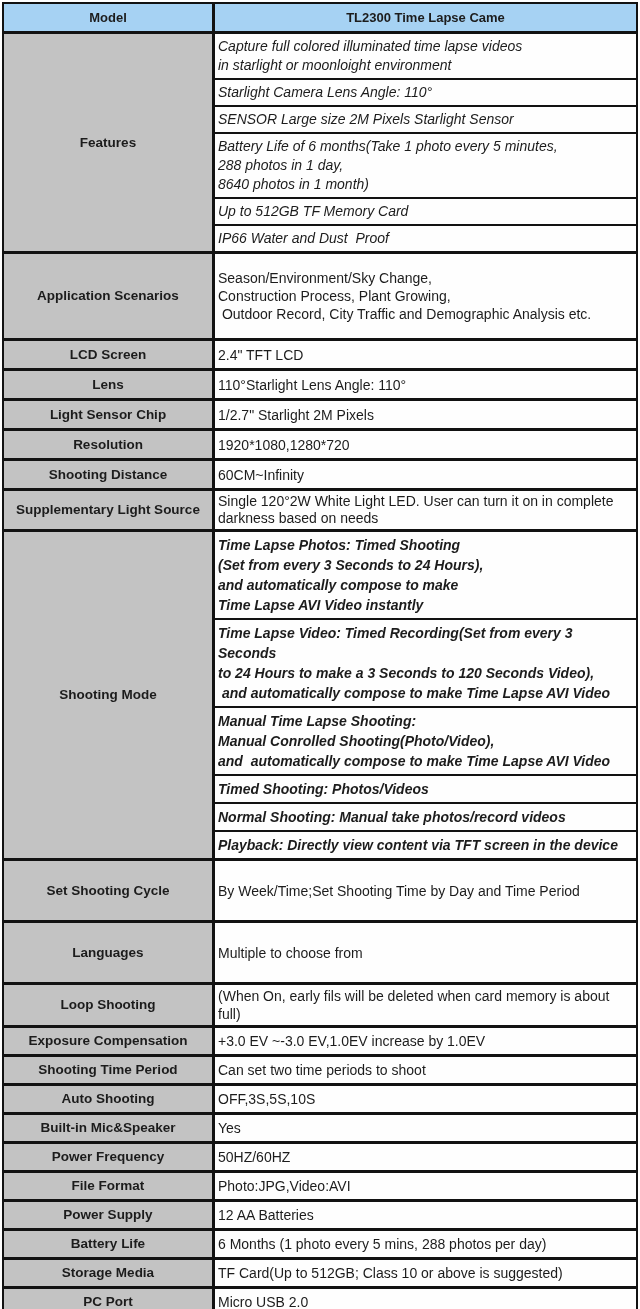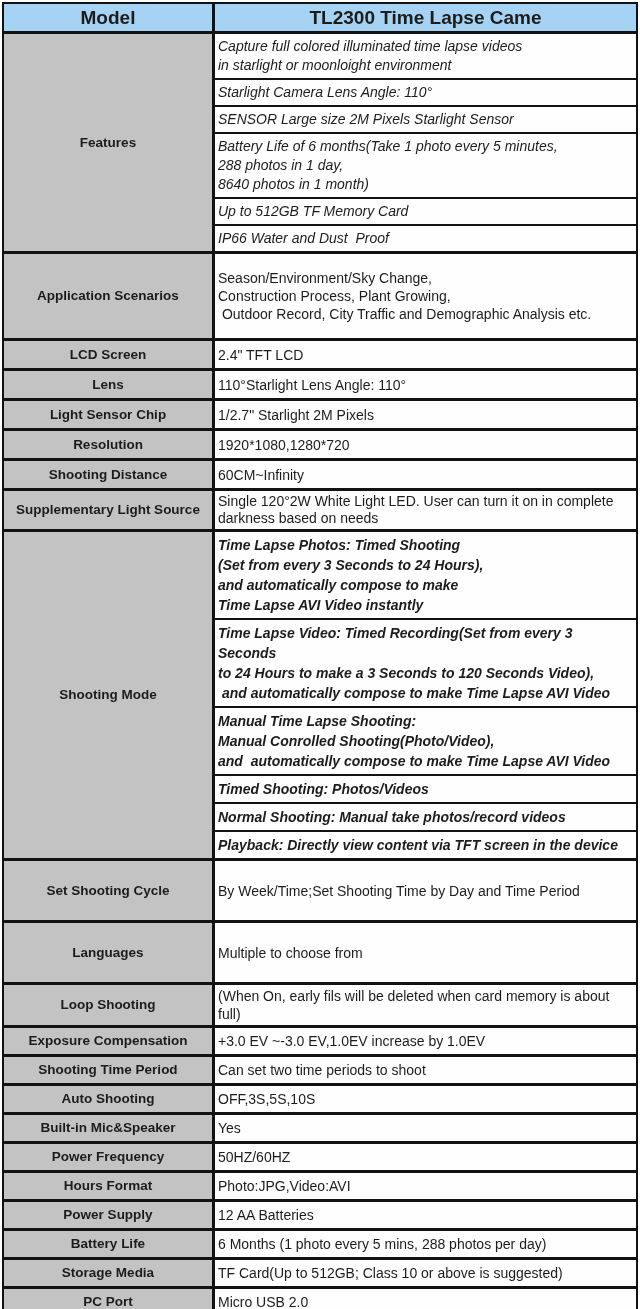--- a/index.html
+++ b/index.html
@@ -50,21 +50,21 @@
     align-items:center;
     font-size:14px;
     line-height:18px;
     padding:2px 8px 2px 3px;
   }
   .header-row{background:var(--header-bg);}
   .header-row .label,
   .header-row .value{
     background:var(--header-bg);
     font-weight:bold;
-    font-size:19px;
+    font-size:13px;
     min-height:27px;
     justify-content:center;
     text-align:center;
     padding:2px 4px;
   }
   .subcol{
     flex:1;
     display:flex;
     flex-direction:column;
     font-style:italic;
@@ -212,21 +212,21 @@
     <div class="cell label">Built-in Mic&amp;Speaker</div>
     <div class="cell value h26">Yes</div>
   </div>
 
   <div class="row">
     <div class="cell label">Power Frequency</div>
     <div class="cell value h26">50HZ/60HZ</div>
   </div>
 
   <div class="row">
-    <div class="cell label">Hours Format</div>
+    <div class="cell label">File Format</div>
     <div class="cell value h26">Photo:JPG,Video:AVI</div>
   </div>
 
   <div class="row">
     <div class="cell label">Power Supply</div>
     <div class="cell value h26">12 AA Batteries</div>
   </div>
 
   <div class="row">
     <div class="cell label">Battery Life</div>

